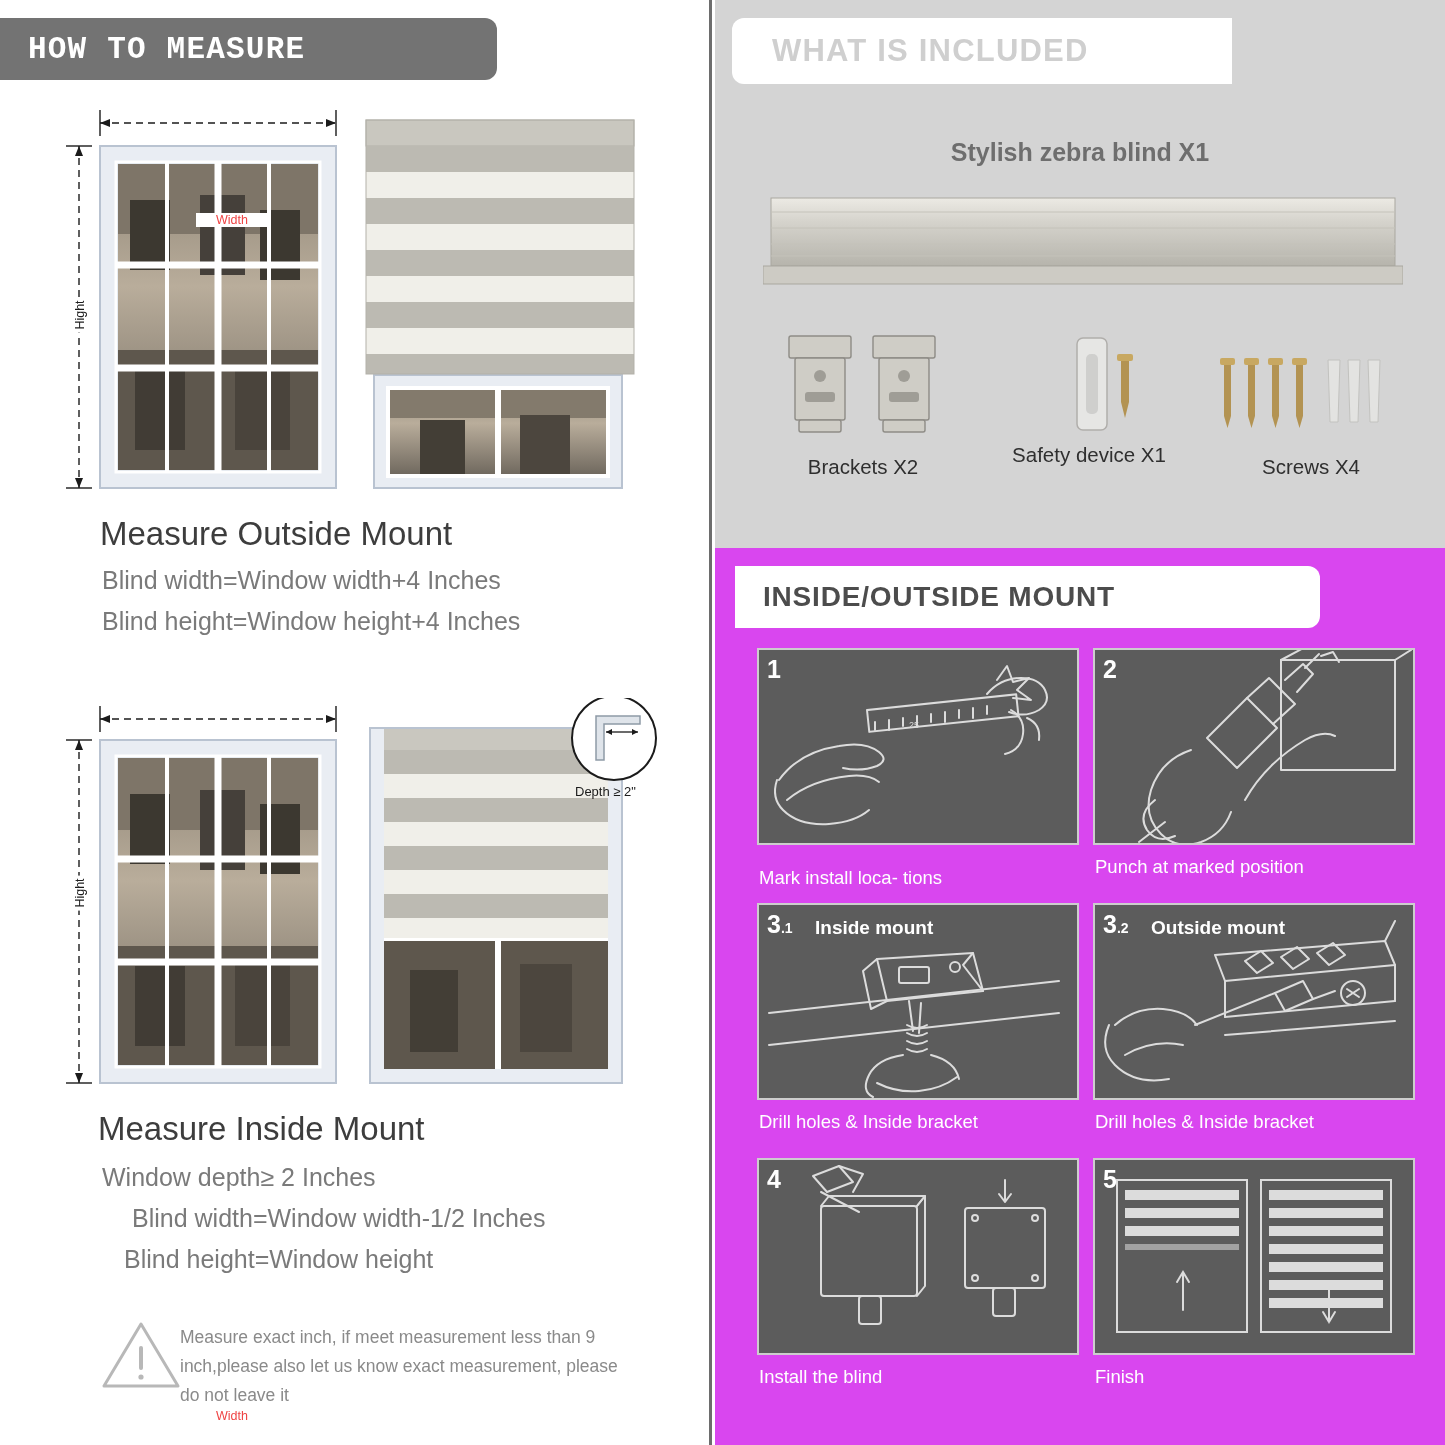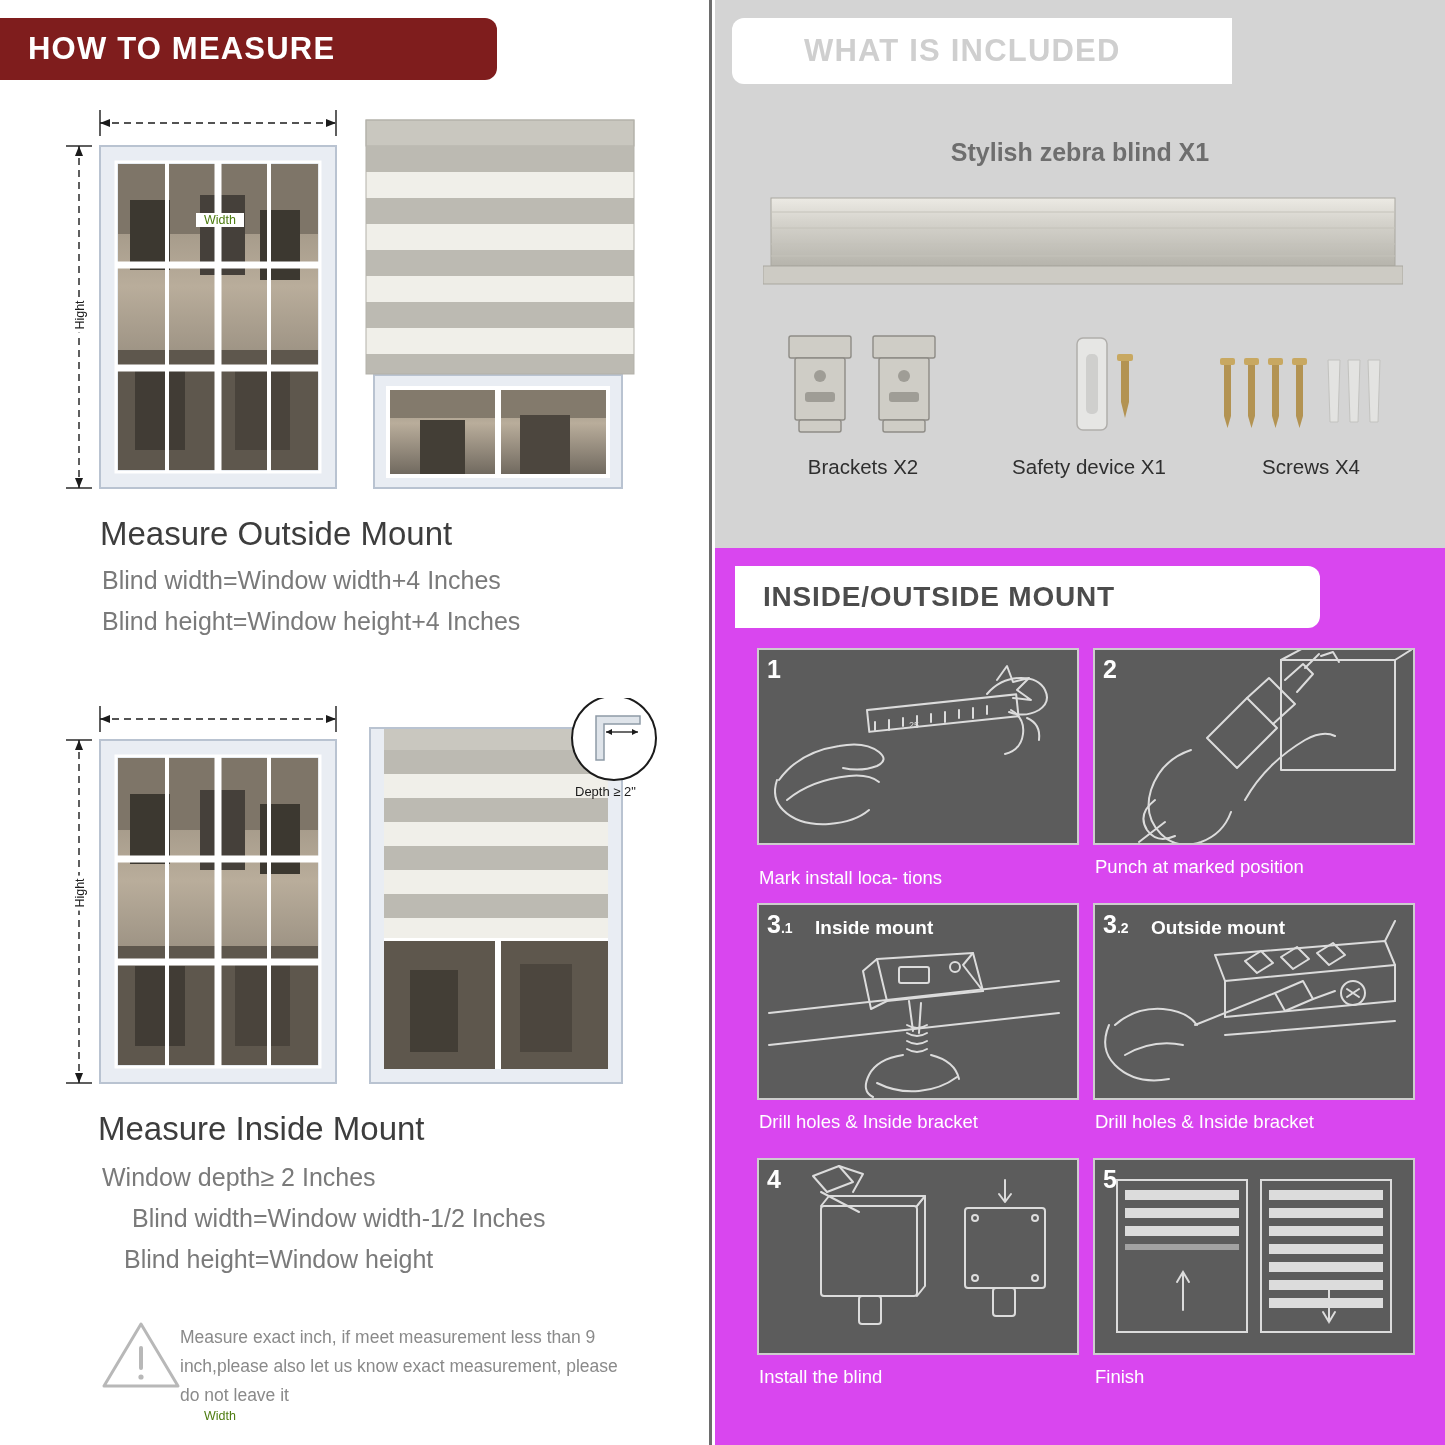--- a/index.html
+++ b/index.html
@@ -19,45 +19,45 @@
   
   .left-col {
     position: absolute; left: 0; top: 0;
     width: 712px; height: 1445px;
     background: #ffffff;
     border-right: 3px solid #6d6d6d;
   }
   .banner {
     position: absolute;
     height: 62px;
-    background: #7f1d1d;
+    background: #737373;
     border-radius: 0 12px 12px 0;
-    display: flex; align-items: center;
+    display: flex; align-items: center; font-family: Liberation Mono, monospace;
   }
   .banner-left {
     left: 0; top: 18px; width: 497px;
   }
   .banner-left .banner-text {
     color: #ffffff;
     font-size: 31px;
     font-weight: bold;
     letter-spacing: 1.2px;
     padding-left: 28px;
   }
 
   
   .diagram { position: absolute; }
 
   .dimlabel {
     position: absolute;
     font-size: 12.5px;
-    color: #4d7c0f;
+    color: #ef4444;
     font-family: "Liberation Sans", sans-serif;
     background: #ffffff;
-    padding: 0 8px;
+    padding: 0 20px;
   }
   .vlabel {
     position: absolute;
     font-size: 12.5px;
     color: #1b1b1b;
     transform: rotate(-90deg);
     transform-origin: center center;
     background: #ffffff;
     padding: 0 3px;
   }
@@ -96,22 +96,21 @@
     width: 500px; height: 66px;
     background: #ffffff;
     border-radius: 12px 0 0 12px;
     display: flex; align-items: center;
   }
   .banner-incl .banner-text {
     color: #cfcfcf;
     font-size: 31px;
     font-weight: bold;
     letter-spacing: 1.2px;
-    padding-left: 24px;
-    margin-left: 48px;
+    padding-left: 40px;
   }
   .incl-title {
     position: absolute;
     width: 100%;
     text-align: center;
     top: 138px;
     font-size: 25px;
     font-weight: bold;
     color: #6e6e6e;
   }
@@ -452,21 +451,21 @@
           <g fill="#e3e3e1" stroke="#c2c2bf" stroke-width="1">
             <path d="M118 30 h12 l-2 62 h-8 z"></path>
             <path d="M138 30 h12 l-2 62 h-8 z"></path>
             <path d="M158 30 h12 l-2 62 h-8 z"></path>
           </g>
         </g>
       </svg>
     </div>
 
     <div class="part-label" style="left:48px; top:455px; width:200px;">Brackets X2</div>
-    <div class="part-label" style="left:268px; top:455px; width:212px;">Safety device X1</div>
+    <div class="part-label" style="left:268px; top:443px; width:212px;">Safety device X1</div>
     <div class="part-label" style="left:498px; top:455px; width:196px;">Screws X4</div>
   </div>
 
   <div class="right-bottom">
     <div class="banner-mount">
       <span class="banner-text">INSIDE/OUTSIDE MOUNT</span>
     </div>
 
     <div class="step-box" style="left:42px; top:100px; width:322px; height:197px;">
       <div class="step-num"><span>1</span></div>

